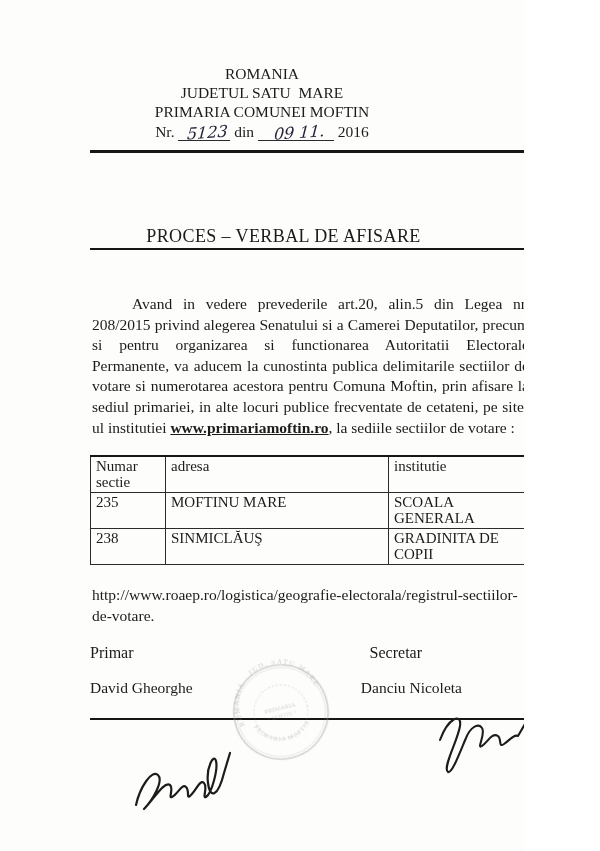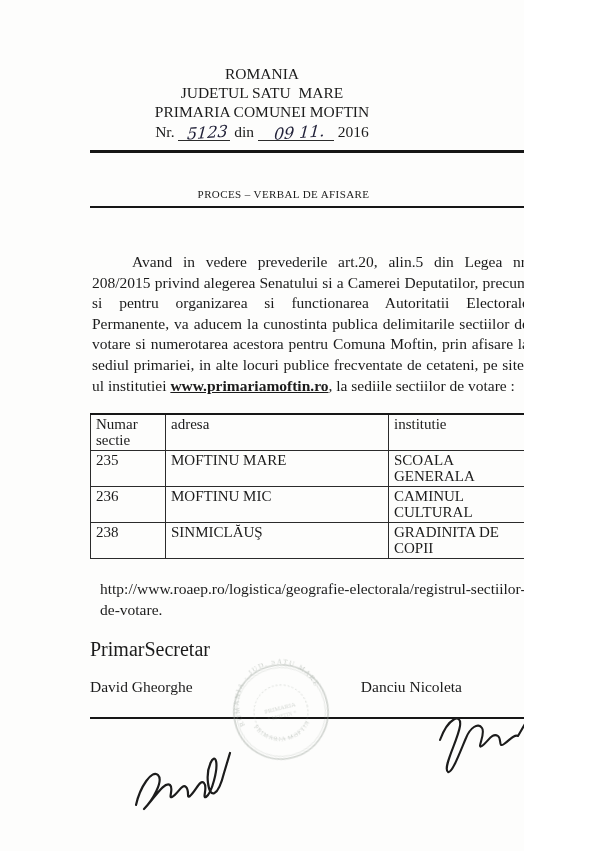--- a/index.html
+++ b/index.html
@@ -27,21 +27,21 @@
     color: #23233a;
     transform: rotate(-4deg) skewX(-8deg);
     position: relative; top: -1px; left: 3px;
   }
   
   .rule { height: 2.5px; background: #161616; width: 455px; margin-left: 90px; }
   .rule-1 { margin-top: 9px; }
   .rule-2 { margin-top: 3px; }
   .rule-3 { margin-top: 21px; }
   
-  .doc-title { margin-top: 32px; text-align: center; font-size: 11px; letter-spacing: 0.4px; line-height: 18px; padding-left: 43px; }
+  .doc-title { margin-top: 74px; text-align: center; font-size: 18px; letter-spacing: 0.4px; line-height: 18px; padding-left: 43px; }
   
   .intro {
     margin: 44px 0 0 92px; width: 437px;
     font-size: 15.5px; line-height: 20.6px;
     text-align: justify; text-indent: 40px;
   }
   .site-link { text-decoration: underline; font-weight: bold; }
   
   table.polling {
     margin: 17px 0 12px 90px;
@@ -58,23 +58,23 @@
   col.c1 { width: 75px; } col.c2 { width: 223px; } col.c3 { width: 149px; }
   td.just { text-align: justify; }
   tr.r-short { height: 17px; }
   tr.r-tall { height: 33px; }
   
   .registry {
     margin: 20px 0 0 92px; width: 443px;
     font-size: 15.5px; line-height: 20.8px;
   }
   .registry .lead { text-indent: 40px; margin: 0; }
-  .registry .url-line { margin: 8px; overflow-wrap: break-word; }
+  .registry .url-line { margin: 0; overflow-wrap: break-word; }
   
-  .sig-roles { display: flex; margin: 17px 102px 0 90px; font-size: 20px; }
+  .sig-roles { display: flex; justify-content: space-between; margin: 17px 102px 0 90px; font-size: 16px; }
   .sig-names { display: flex; justify-content: space-between; margin: 17px 62px 0 90px; font-size: 15.5px; }
   
   .stamp {
     position: absolute; left: 229px; top: 660px;
     width: 104px; height: 104px;
     filter: blur(0.5px); opacity: 0.75;
     transform: rotate(-14deg);
     pointer-events: none;
   }
   .sig-svg { position: absolute; pointer-events: none; }
@@ -120,25 +120,20 @@
         <th>institutie</th>
       </tr>
     </thead>
     <tbody>
       <tr class="r-short">
         <td>235</td>
         <td>MOFTINU MARE</td>
         <td class="just">SCOALA GENERALA</td>
       </tr>
       <tr class="r-tall">
-        <td>236</td>
-        <td>MOFTINU MIC</td>
-        <td class="just">CAMINUL CULTURAL</td>
-      </tr>
-      <tr class="r-tall">
         <td>238</td>
         <td>SINMICLĂUŞ</td>
         <td class="just">GRADINITA DE COPII</td>
       </tr>
     </tbody>
   </table>
 
   <div class="registry">
     <p class="url-line">http://www.roaep.ro/logistica/geografie-electorala/registrul-sectiilor-de-votare.</p>
   </div>

